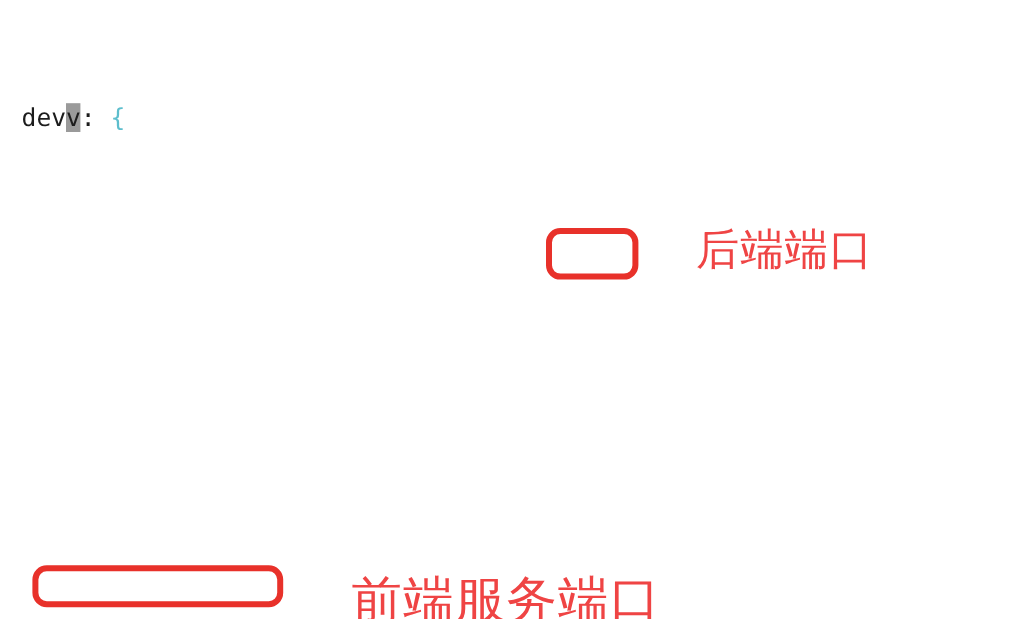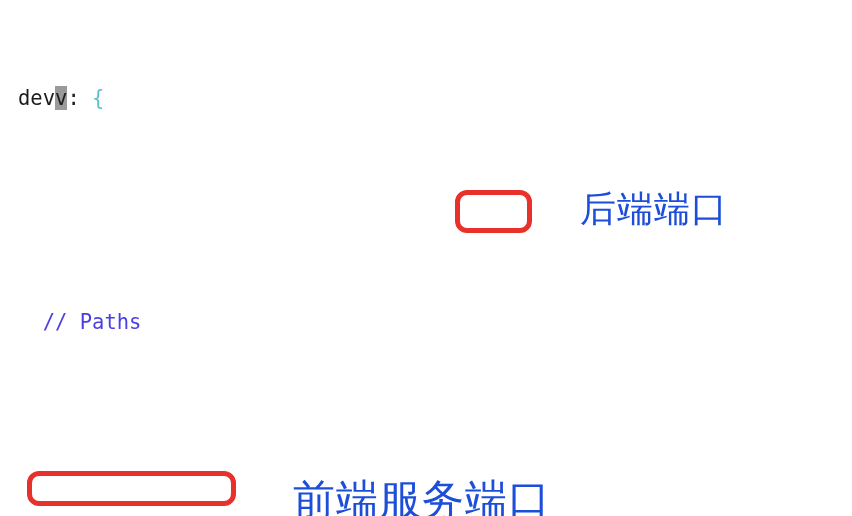--- a/index.html
+++ b/index.html
@@ -32,20 +32,21 @@
     font-size: 20.5px;
     line-height: 28px;
     white-space: pre;
     letter-spacing: 0px;
   }
 
   .line {
     height: 28px;
     white-space: pre;
     padding-left: 18px;
+    text-align: center;
   }
 
   
   .tok-plain   { color: #1c1c1c; }
   .tok-string  { color: #c0392b; }
   .tok-comment { color: #4b3fe4; }
   .tok-brace   { color: #5dbecd; }
   .tok-punct   { color: #1c1c1c; }
 
   .cursor-block {
@@ -72,21 +73,21 @@
 
   #anno-box-frontend-port {
     left: 27px;
     top: 471px;
     width: 209px;
     height: 35px;
   }
 
   .anno-text {
     position: absolute;
-    color: #1d4ed8;
+    color: #ef4444;
     font-family: "DejaVu Sans", "Liberation Sans", sans-serif;
     font-weight: 500;
     white-space: nowrap;
     pointer-events: none;
   }
 
   #anno-text-backend-port {
     left: 580px;
     top: 189px;
     font-size: 36px;
@@ -106,21 +107,20 @@
 <body>
 
 <div id="editor">
 
   <div class="code">
 
     <div class="line"><span class="tok-plain">dev</span><span class="tok-plain cursor-block">v</span><span class="tok-punct">: </span><span class="tok-brace">{</span></div>
 
     <div class="line"><span></span> </div>
 
-    <div class="line"><span class="tok-comment">  // Paths</span></div>
 
 
     
 
     
 
     
 
     
 

